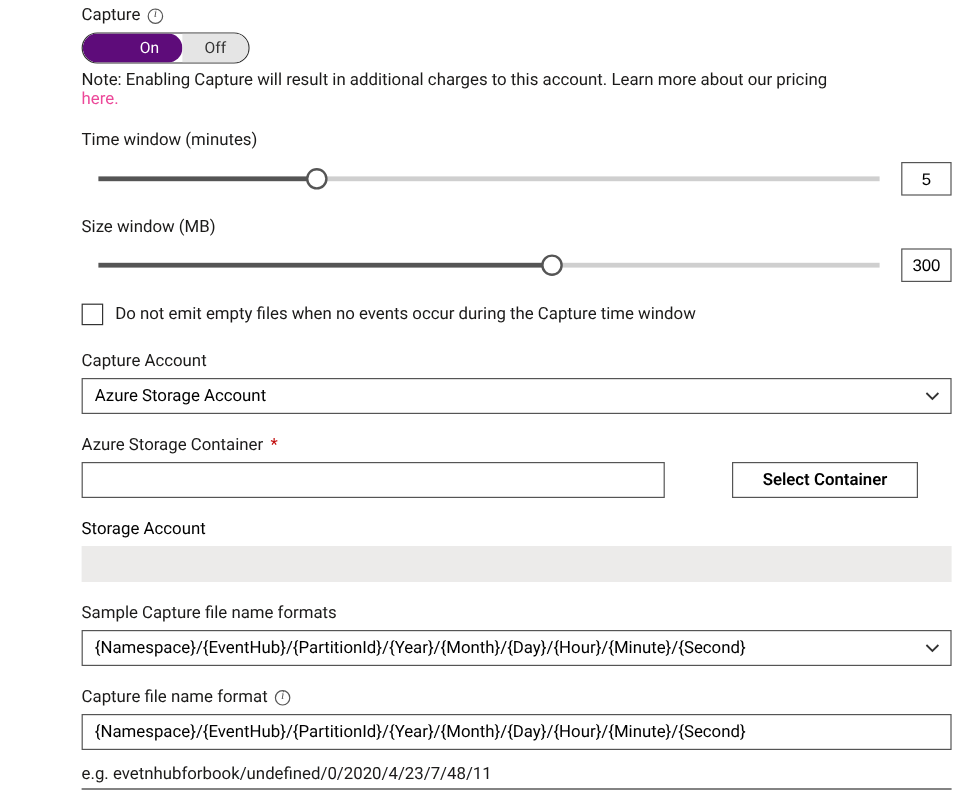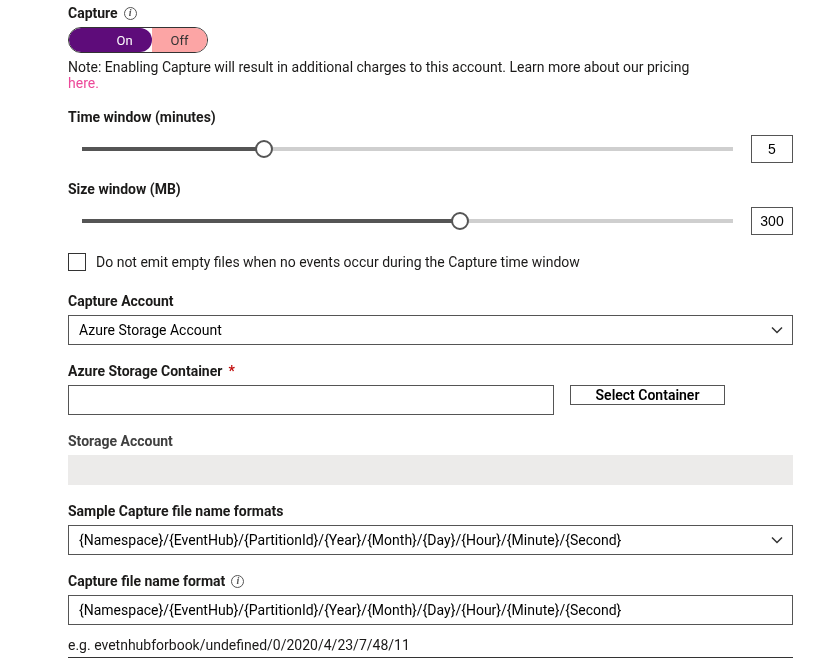--- a/index.html
+++ b/index.html
@@ -10,21 +10,21 @@
     margin: 0;
     padding: 0;
     background: #fff;
     width: 815px;
   }
   .form {
     padding: 5px 22px 10px 68px;
   }
   .section { margin-bottom: 18px; }
   .hdr {
-    font-weight: 700;
+    font-weight: 400;
     margin-bottom: 6px;
     display: flex;
     align-items: center;
     gap: 6px;
   }
   .info-icon {
     display: inline-block;
     width: 13px; height: 13px;
     border: 1px solid #555;
     border-radius: 50%;
@@ -51,21 +51,21 @@
     width: 140px;
     margin-bottom: 6px;
   }
   .toggle-opt {
     flex: 1;
     display: flex;
     align-items: center;
     justify-content: center;
     font-size: 13px;
     font-weight: 400;
-    background: #fca5a5;
+    background: #e5e5e5;
     color: #333;
     cursor: pointer;
   }
   .toggle-opt.on {
     background: #5e0c7a;
     color: #fff;
     border-radius: 14px;
     padding-left: 28px;
   }
   .note { font-size: 14px; margin-bottom: 2px; }
@@ -136,32 +136,33 @@
     pointer-events: none;
   }
   .chevron svg { width: 12px; height: 12px; display:block; }
   .row-2col {
     display: flex;
     gap: 16px;
     align-items: stretch;
   }
   .row-2col .left { flex: 0 0 486px; }
   .btn {
-    height: 20px;
+    height: 30px;
     padding: 0 22px;
     border: 1px solid #555;
     background: #fff;
     font-size: 14px;
     font-family: inherit;
     cursor: pointer;
     min-width: 155px;
     font-weight: 600;
+    margin-left: 40px;
   }
   .req { color: #c10b0b; }
-  .disabled-label { color: #404040; font-weight:700; }
+  .disabled-label { color: #000000; font-weight:400; }
   .disabled-box {
     background: #ecebea;
     height: 30px;
     width: 100%;
     margin-top: 6px;
   }
   .example { font-size: 14px; margin-top: 12px; }
   hr.bottom-rule {
     border: none;
     border-top: 1px solid #333;

